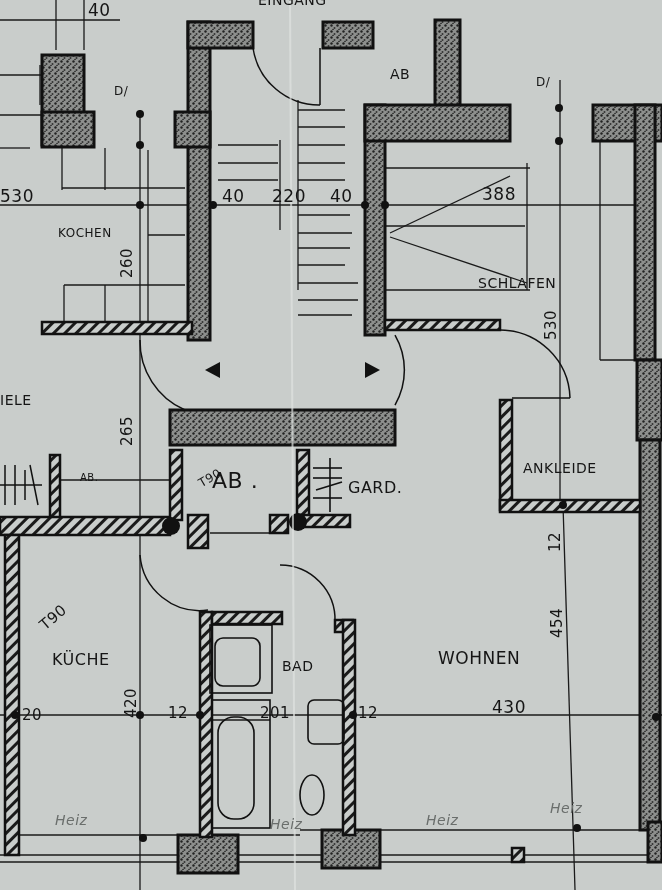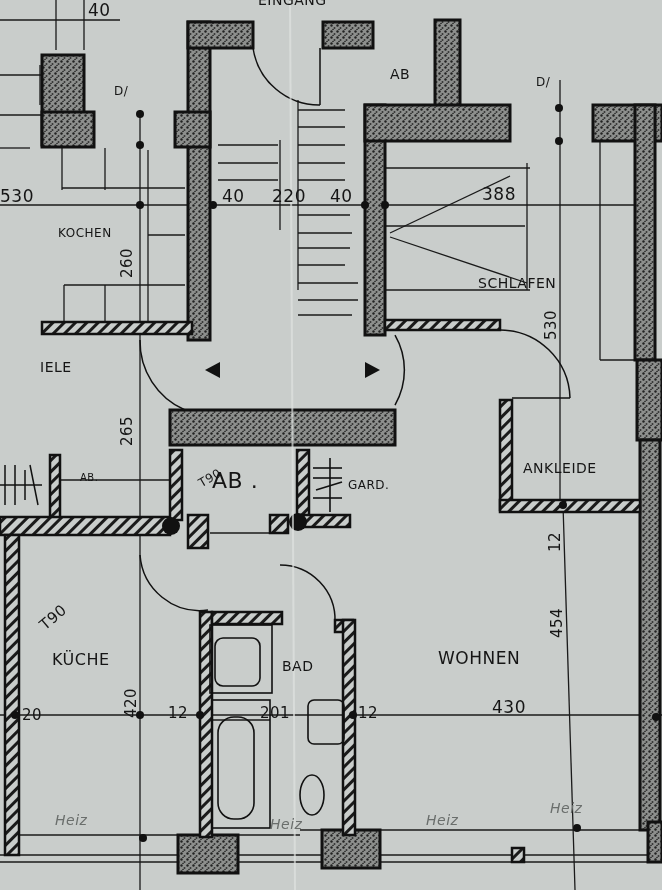--- a/index.html
+++ b/index.html
@@ -189,24 +189,24 @@
     <circle cx="563" cy="505" r="4"></circle>
       <circle cx="656" cy="717" r="4"></circle>
   </g>
   <line x1="290" y1="0" x2="295" y2="890" stroke="#e0e3e1" stroke-width="2" opacity="0.7"></line>
 </svg>
 
 <div class="lbl room" style="left:258px;top:-8px;">EINGANG</div>
 <div class="lbl room" style="left:390px;top:66px;">AB</div>
 <div class="lbl room" style="left:58px;top:226px;font-size:12px;">KOCHEN</div>
 <div class="lbl room" style="left:478px;top:255px;margin-top:20px;">SCHLAFEN</div>
-<div class="lbl room" style="left:0px;top:359px;margin-left:40px;">IELE</div>
+<div class="lbl room" style="left:0px;top:392px;">IELE</div>
 <div class="lbl room" style="left:80px;top:472px;font-size:10px;">AB.</div>
 <div class="lbl room" style="left:212px;top:468px;font-size:22px;">AB .</div>
-<div class="lbl room" style="left:348px;top:478px;font-size:12px;">GARD.</div>
+<div class="lbl room" style="left:348px;top:478px;font-size:16px;">GARD.</div>
 <div class="lbl room" style="left:523px;top:460px;">ANKLEIDE</div>
 <div class="lbl room" style="left:52px;top:650px;font-size:16px;text-align:center;">KÜCHE</div>
 <div class="lbl room" style="left:282px;top:658px;">BAD</div>
 <div class="lbl room" style="left:438px;top:648px;font-size:17px;">WOHNEN</div>
 
 <div class="lbl dim" style="left:88px;top:0px;">40</div>
 <div class="lbl dim" style="left:0px;top:186px;">530</div>
 <div class="lbl dim" style="left:222px;top:186px;">40</div>
 <div class="lbl dim" style="left:272px;top:186px;">220</div>
 <div class="lbl dim" style="left:330px;top:186px;">40</div>

